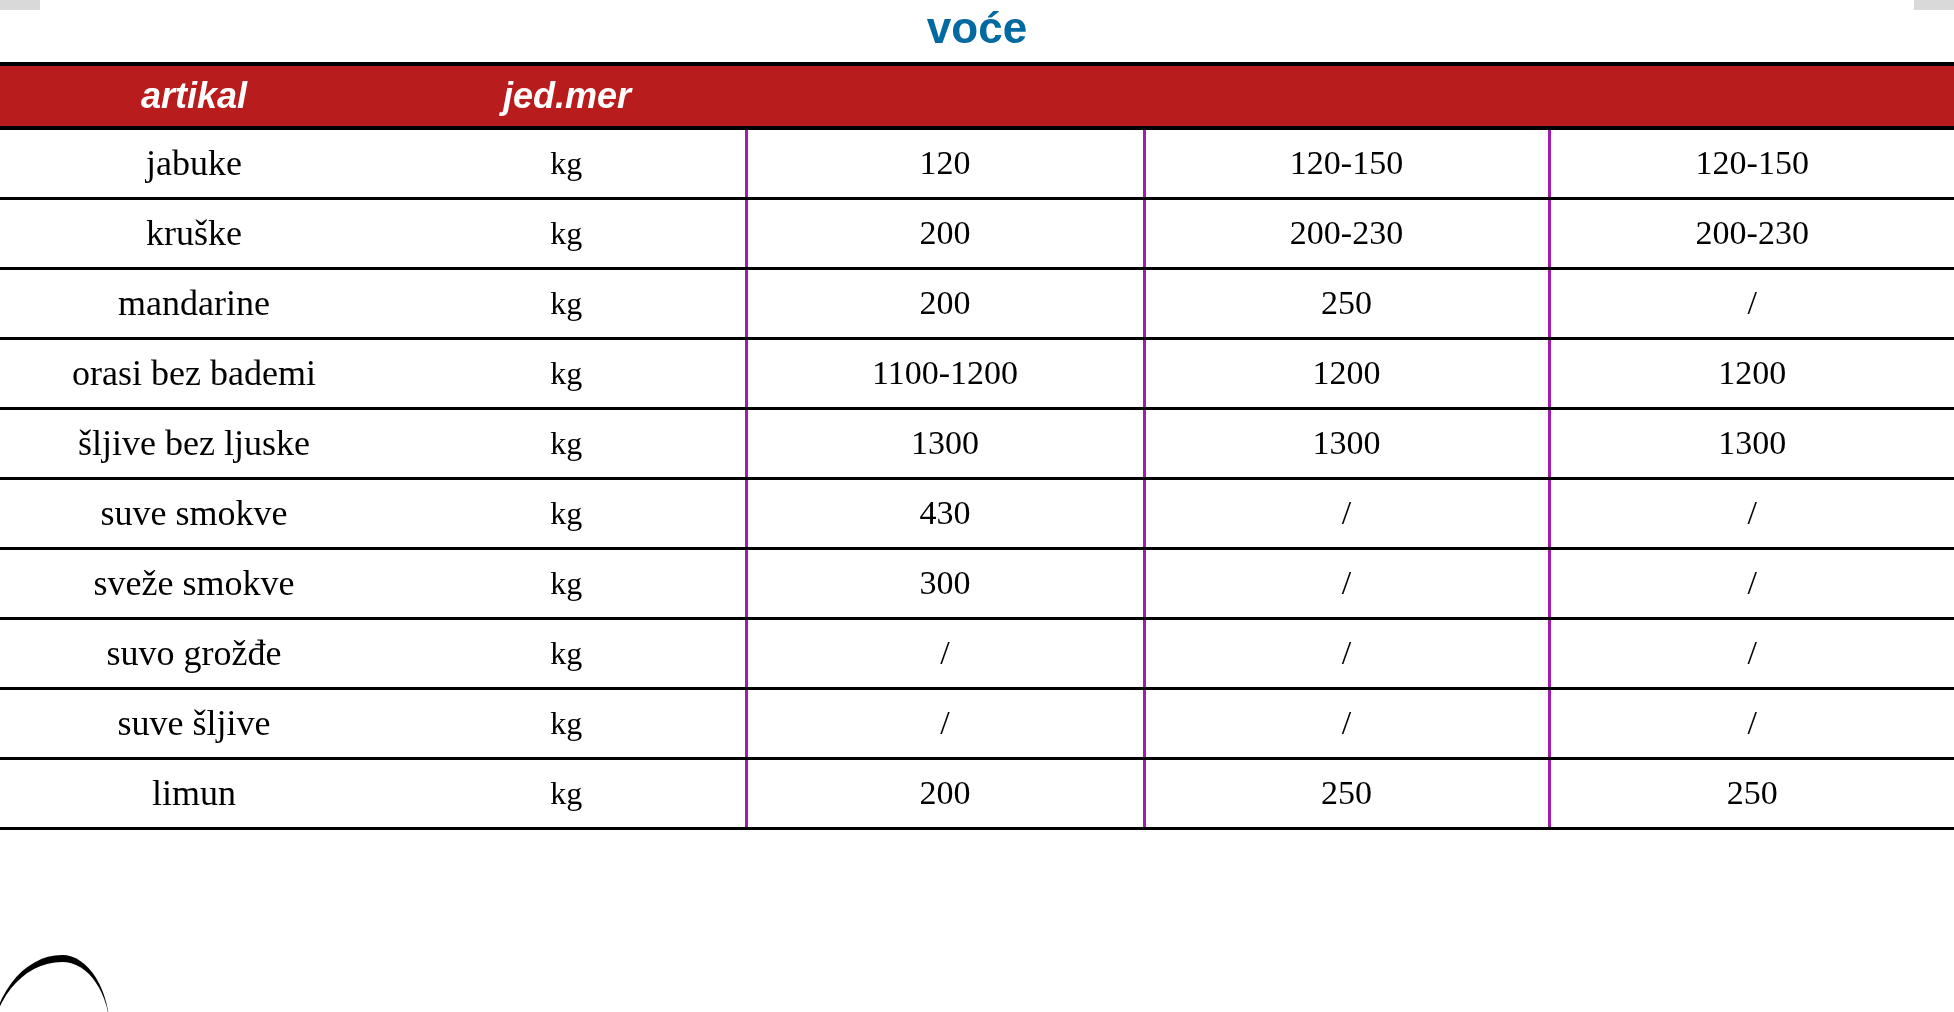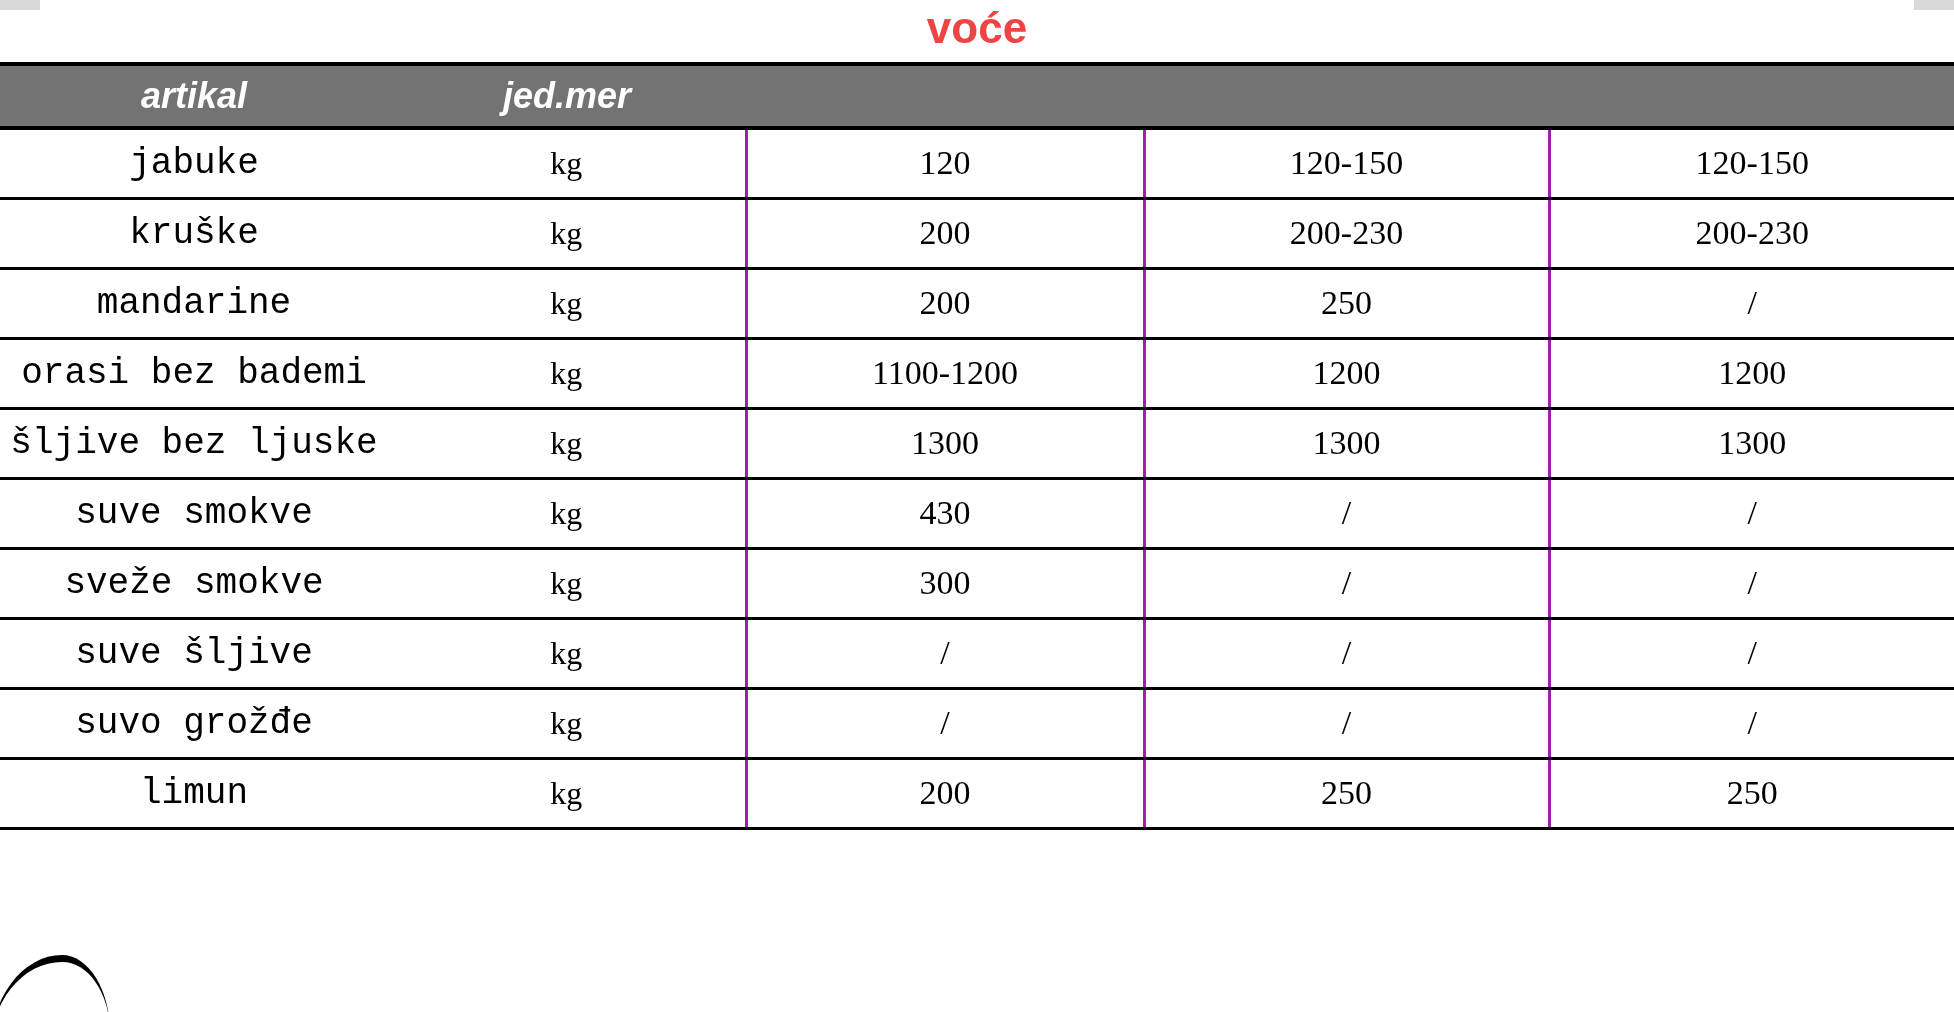--- a/index.html
+++ b/index.html
@@ -44,21 +44,21 @@
   .title {
     position: absolute;
     top: 2px;
     left: 0;
     width: 1954px;
     text-align: center;
     font-family: "Liberation Sans", sans-serif;
     font-weight: bold;
     font-size: 44px;
     line-height: 52px;
-    color: #ef4444;
+    color: #0369a1;
     letter-spacing: 0px;
   }
 
   .table-wrap {
     position: absolute;
     top: 62px;
     left: 0;
     width: 1954px;
   }
 
@@ -85,38 +85,38 @@
     color: #000000;
   }
 
   
   table.grid td.sep-left,
   table.grid th.sep-left {
     border-left: 3px solid #a21caf;
   }
 
   thead tr.header-row th {
-    background: #737373;
+    background: #b91c1c;
     color: #ffffff;
     height: 60px;
     font-family: "Liberation Sans", sans-serif;
     font-weight: bold;
     font-style: italic;
     font-size: 36px;
     border-top: 4px solid #000000;
     border-bottom: 4px solid #000000;
   }
   thead tr.header-row th.blank {
     border-left: none;
   }
 
   tbody tr { height: 70px; }
 
   td.article {
-    font-family: Liberation Mono, monospace;
+    font-family: Liberation Serif, serif;
     font-size: 36px;
     white-space: nowrap;
   }
   td.unit {
     font-family: "Liberation Serif", serif;
     font-size: 32px;
   }
   td.price {
     font-family: "Liberation Serif", serif;
     font-size: 34px;
@@ -224,29 +224,29 @@
 
         <tr>
           <td class="article fs-38">sveže smokve</td>
           <td class="unit fs-32">kg</td>
           <td class="price sep-left fs-34">300</td>
           <td class="price sep-left fs-34">/</td>
           <td class="price sep-left fs-34">/</td>
         </tr>
 
         <tr>
+          <td class="article fs-38">suvo grožđe</td>
+          <td class="unit fs-32">kg</td>
+          <td class="price sep-left fs-34">/</td>
+          <td class="price sep-left fs-34">/</td>
+          <td class="price sep-left fs-34">/</td>
+        </tr>
+
+        <tr>
           <td class="article fs-38">suve šljive</td>
-          <td class="unit fs-32">kg</td>
-          <td class="price sep-left fs-34">/</td>
-          <td class="price sep-left fs-34">/</td>
-          <td class="price sep-left fs-34">/</td>
-        </tr>
-
-        <tr>
-          <td class="article fs-38">suvo grožđe</td>
           <td class="unit fs-32">kg</td>
           <td class="price sep-left fs-34">/</td>
           <td class="price sep-left fs-34">/</td>
           <td class="price sep-left fs-34">/</td>
         </tr>
 
         <tr>
           <td class="article fs-38">limun</td>
           <td class="unit fs-32">kg</td>
           <td class="price sep-left fs-40">200</td>

